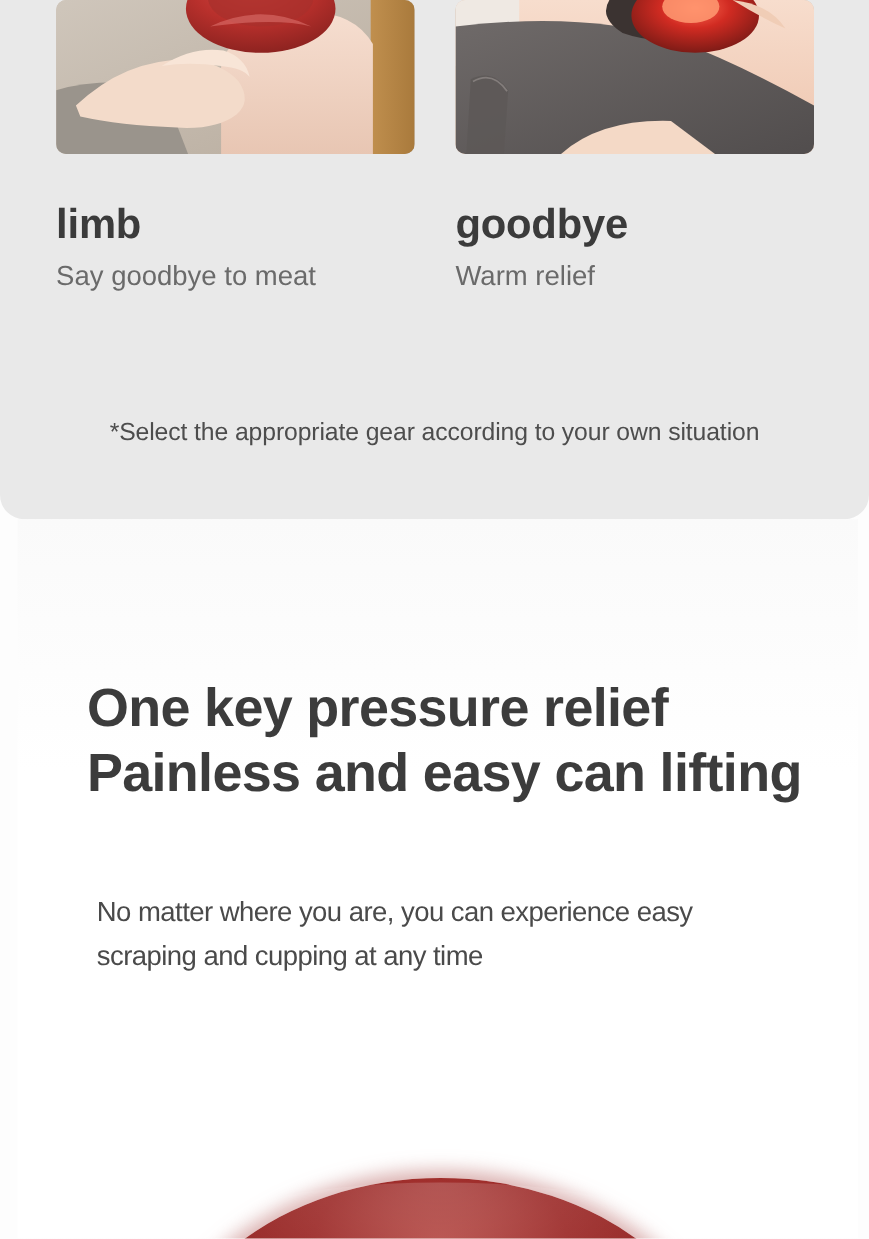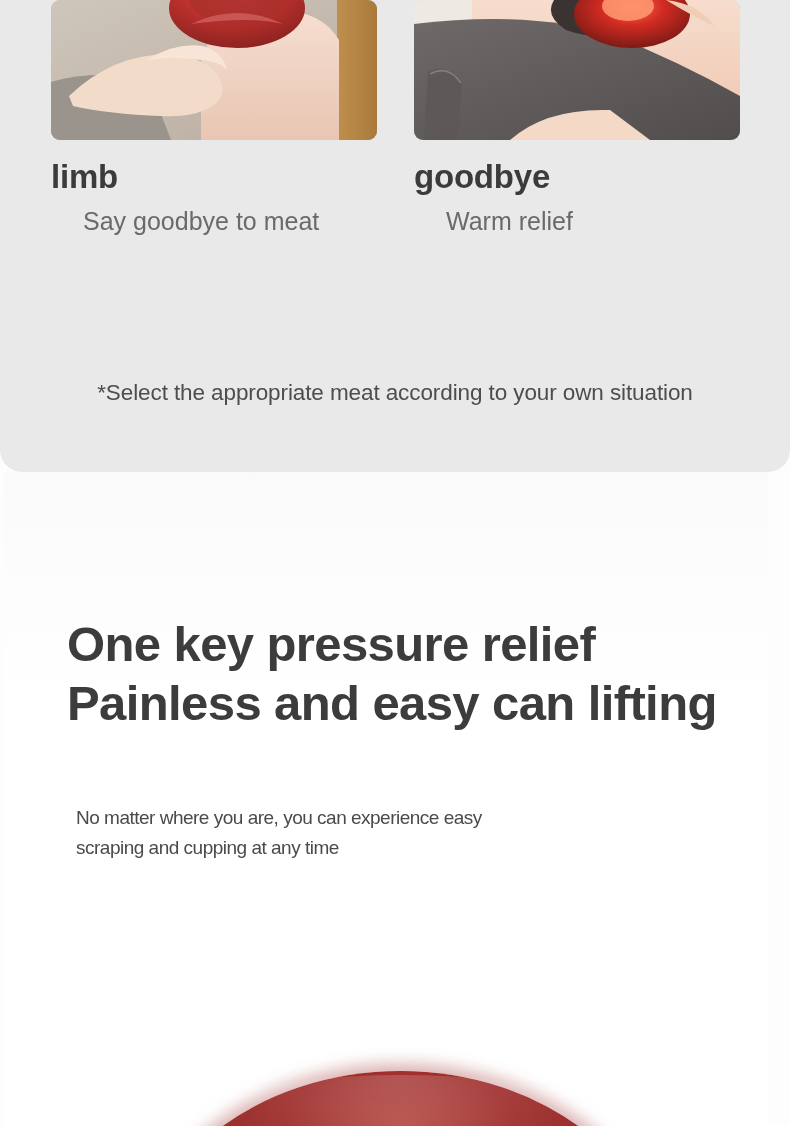--- a/index.html
+++ b/index.html
@@ -44,51 +44,50 @@
     width: 326px;
     height: 140px;
     border-radius: 9px;
     overflow: hidden;
     position: relative;
     background: #cfc3b6;
   }
   .thumb svg { display: block; width: 100%; height: 100%; }
 
   .scenario-title {
-    margin-top: 20px;
-    font-size: 33px;
+    margin-top: 45px;
+    font-size: 38px;
     font-weight: 700;
     color: #3b3b3b;
     letter-spacing: -0.2px;
     line-height: 1;
   }
   .scenario-sub {
     margin-top: 16px;
     font-size: 25px;
     font-weight: 400;
     color: #6a6a6a;
     line-height: 1;
-    margin-left: 32px;
   }
 
   #gear-note {
     position: absolute;
     left: 0;
     top: 420px;
     width: 790px;
     text-align: center;
     font-size: 22.5px;
     color: #4d4d4d;
     letter-spacing: -0.1px;
   }
 
   
   #pressure-section {
     position: absolute;
-    left: 4px;
+    left: 16px;
     top: 472px;
     width: 764px;
     height: 654px;
     background: linear-gradient(180deg, #fafafa 0%, #ffffff 35%, #ffffff 100%);
   }
 
   #headline {
     position: absolute;
     left: 63px;
     top: 102px;
@@ -98,21 +97,21 @@
     line-height: 1.21;
     letter-spacing: -0.6px;
     white-space: pre-line;
   }
 
   #subcopy {
     position: absolute;
     left: 72px;
     top: 312px;
     width: 660px;
-    font-size: 19px;
+    font-size: 25px;
     font-weight: 400;
     color: #4a4a4a;
     line-height: 1.6;
     letter-spacing: -0.5px;
     white-space: pre-line;
   }
 
   
   #device-dome {
     position: absolute;
@@ -209,21 +208,21 @@
           <ellipse cx="214" cy="6" rx="26" ry="15" fill="#ff9a72" opacity="0.85"></ellipse>
           <path d="M252 0 Q286 4 300 26 Q278 16 252 0 Z" fill="#f0cdb6"></path>
         </svg>
       </div>
       <div class="scenario-title">goodbye</div>
       <div class="scenario-sub">Warm relief</div>
     </div>
 
   </div>
 
-  <div id="gear-note">*Select the appropriate meat according to your own situation</div>
+  <div id="gear-note">*Select the appropriate gear according to your own situation</div>
 </section>
 
 <section id="pressure-section">
   <h2 id="headline">One key pressure relief
 Painless and easy can lifting</h2>
 
   <p id="subcopy">No matter where you are, you can experience easy
 scraping and cupping at any time</p>
 </section>
 

